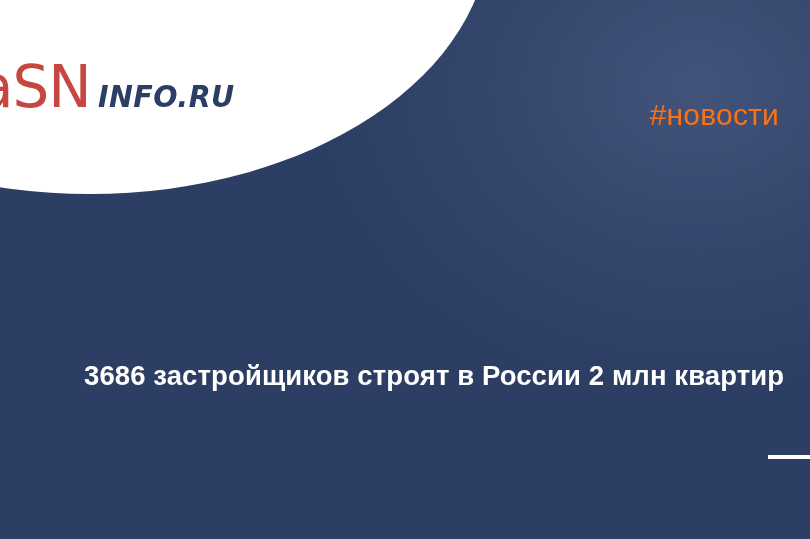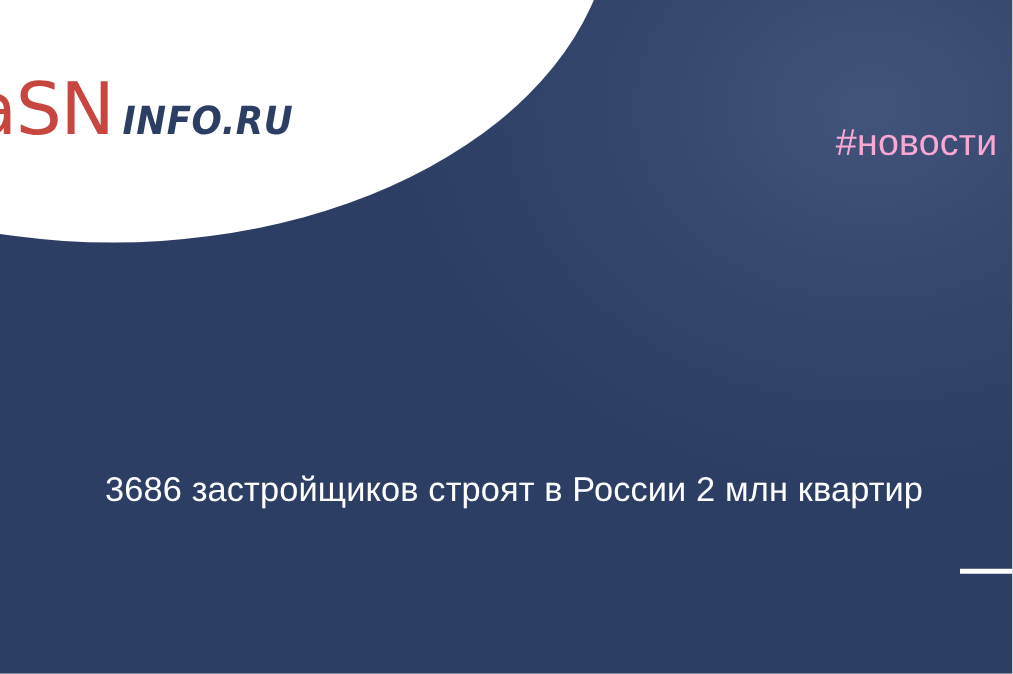--- a/index.html
+++ b/index.html
@@ -68,43 +68,42 @@
     letter-spacing: 0.5px;
     color: #2d3e64;
     transform: scaleX(0.92);
     transform-origin: left baseline;
     margin-left: 1px;
   }
 
   
   .hashtag {
     position: absolute;
-    right: 12px;
+    right: 31px;
     top: 100px;
-    color: #f9a8d4;
+    color: #f97316;
     font-size: 30px;
     font-weight: 400;
     line-height: 1;
     letter-spacing: 0.2px;
     white-space: nowrap;
   }
 
   
   .headline {
     position: absolute;
     left: 84px;
     right: 28px;
     top: 358px;
     color: #ffffff;
     font-size: 27.5px;
-    font-weight: 400;
+    font-weight: 700;
     line-height: 1.28;
     letter-spacing: 0.1px;
     white-space: nowrap;
-    margin-top: 16px;
   }
 
   
   .rule {
     position: absolute;
     right: 0px;
     top: 455px;
     width: 42px;
     height: 4px;
     background: #ffffff;

